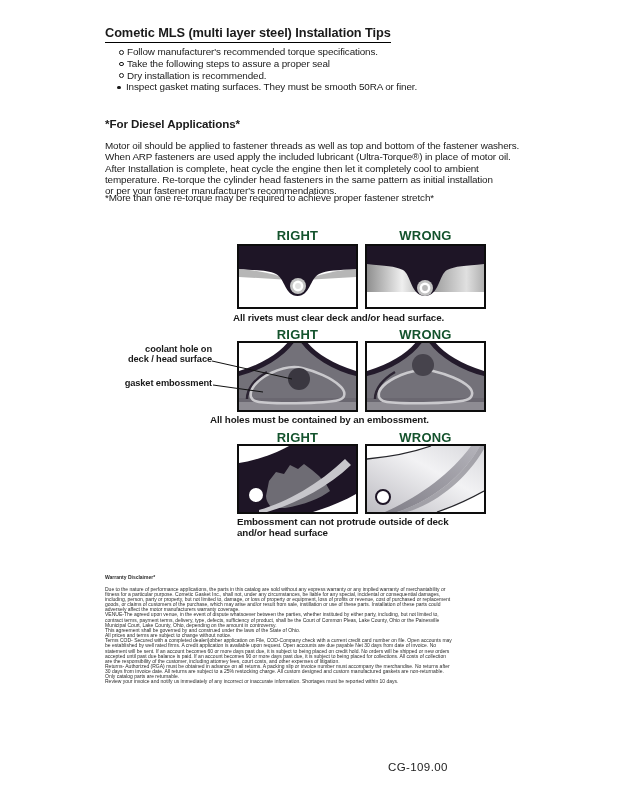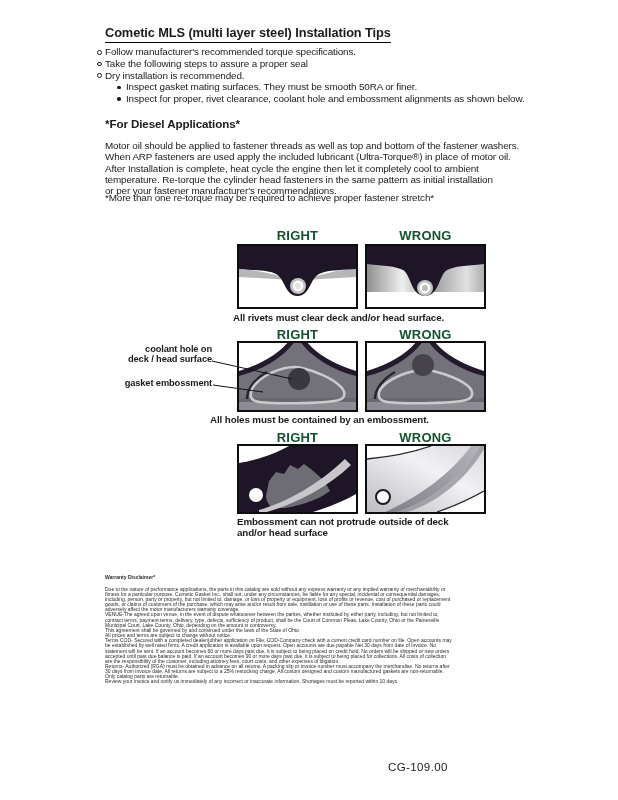--- a/index.html
+++ b/index.html
@@ -4,21 +4,21 @@
 <style>
   html,body{margin:0;padding:0;background:#ffffff;}
   .page{position:relative;width:566px;height:800px;background:#ffffff;
         font-family:"Liberation Sans",sans-serif;color:#1a1a1a;overflow:hidden;}
   .abs{position:absolute;}
 
   .title{left:105px;top:25px;font-size:12.8px;font-weight:bold;letter-spacing:-0.1px;
          border-bottom:1.7px solid #000;padding-bottom:2px;}
 
   .bullets{left:97px;top:46px;width:505px;font-size:9.9px;letter-spacing:-0.12px;line-height:11.8px;}
-  .li{position:relative;padding-left:8px;}
+  .li{position:relative;padding-left:8px;margin-left:22px;}
   .li::before{content:"";position:absolute;left:0;top:3.9px;width:2.8px;height:2.8px;
               border:0.9px solid #1a1a1a;border-radius:50%;}
   .li.sub{margin-left:20px;padding-left:9px;}
   .li.sub::before{background:#1a1a1a;border:none;width:3.6px;height:3.6px;top:4.2px;}
 
   .h2{left:105px;top:117px;font-size:11.6px;font-weight:bold;letter-spacing:-0.1px;}
   .para{left:105px;width:475px;font-size:9.9px;line-height:10.8px;letter-spacing:-0.12px;white-space:pre-line;}
   #p1{top:134px;margin-top:7px;} #p2{top:164px;} #p3{top:193px;}
 
   .dg-h{width:121px;text-align:center;font-size:13px;font-weight:bold;letter-spacing:0.2px;color:#14532d;}
@@ -43,21 +43,20 @@
 
 <div class="page">
 
   <div class="abs title">Cometic MLS (multi layer steel) Installation Tips</div>
 
   <div class="abs bullets">
     <div class="li"><span>Follow manufacturer's recommended torque specifications.</span></div>
     <div class="li"><span>Take the following steps to assure a proper seal</span></div>
     <div class="li"><span>Dry installation is recommended.</span></div>
     <div class="li sub"><span>Inspect gasket mating surfaces.  They must be smooth 50RA or finer.</span></div>
-    <div class="li sub"><span>Inspect for proper, rivet clearance, coolant hole and embossment alignments as shown below.</span></div>
   </div>
 
   <div class="abs h2">*For Diesel Applications*</div>
   <div class="abs para" id="p1">Motor oil should be applied to fastener threads as well as top and bottom of the fastener washers.
 When ARP fasteners are used apply the included lubricant (Ultra-Torque®) in place of motor oil.</div>
   <div class="abs para" id="p2">After Installation is complete, heat cycle the engine then let it completely cool to ambient
 temperature. Re-torque the cylinder head fasteners in the same pattern as initial installation
 or per your fastener manufacturer's recommendations.</div>
   <div class="abs para" id="p3">*More than one re-torque may be required to achieve proper fastener stretch*</div>
 

